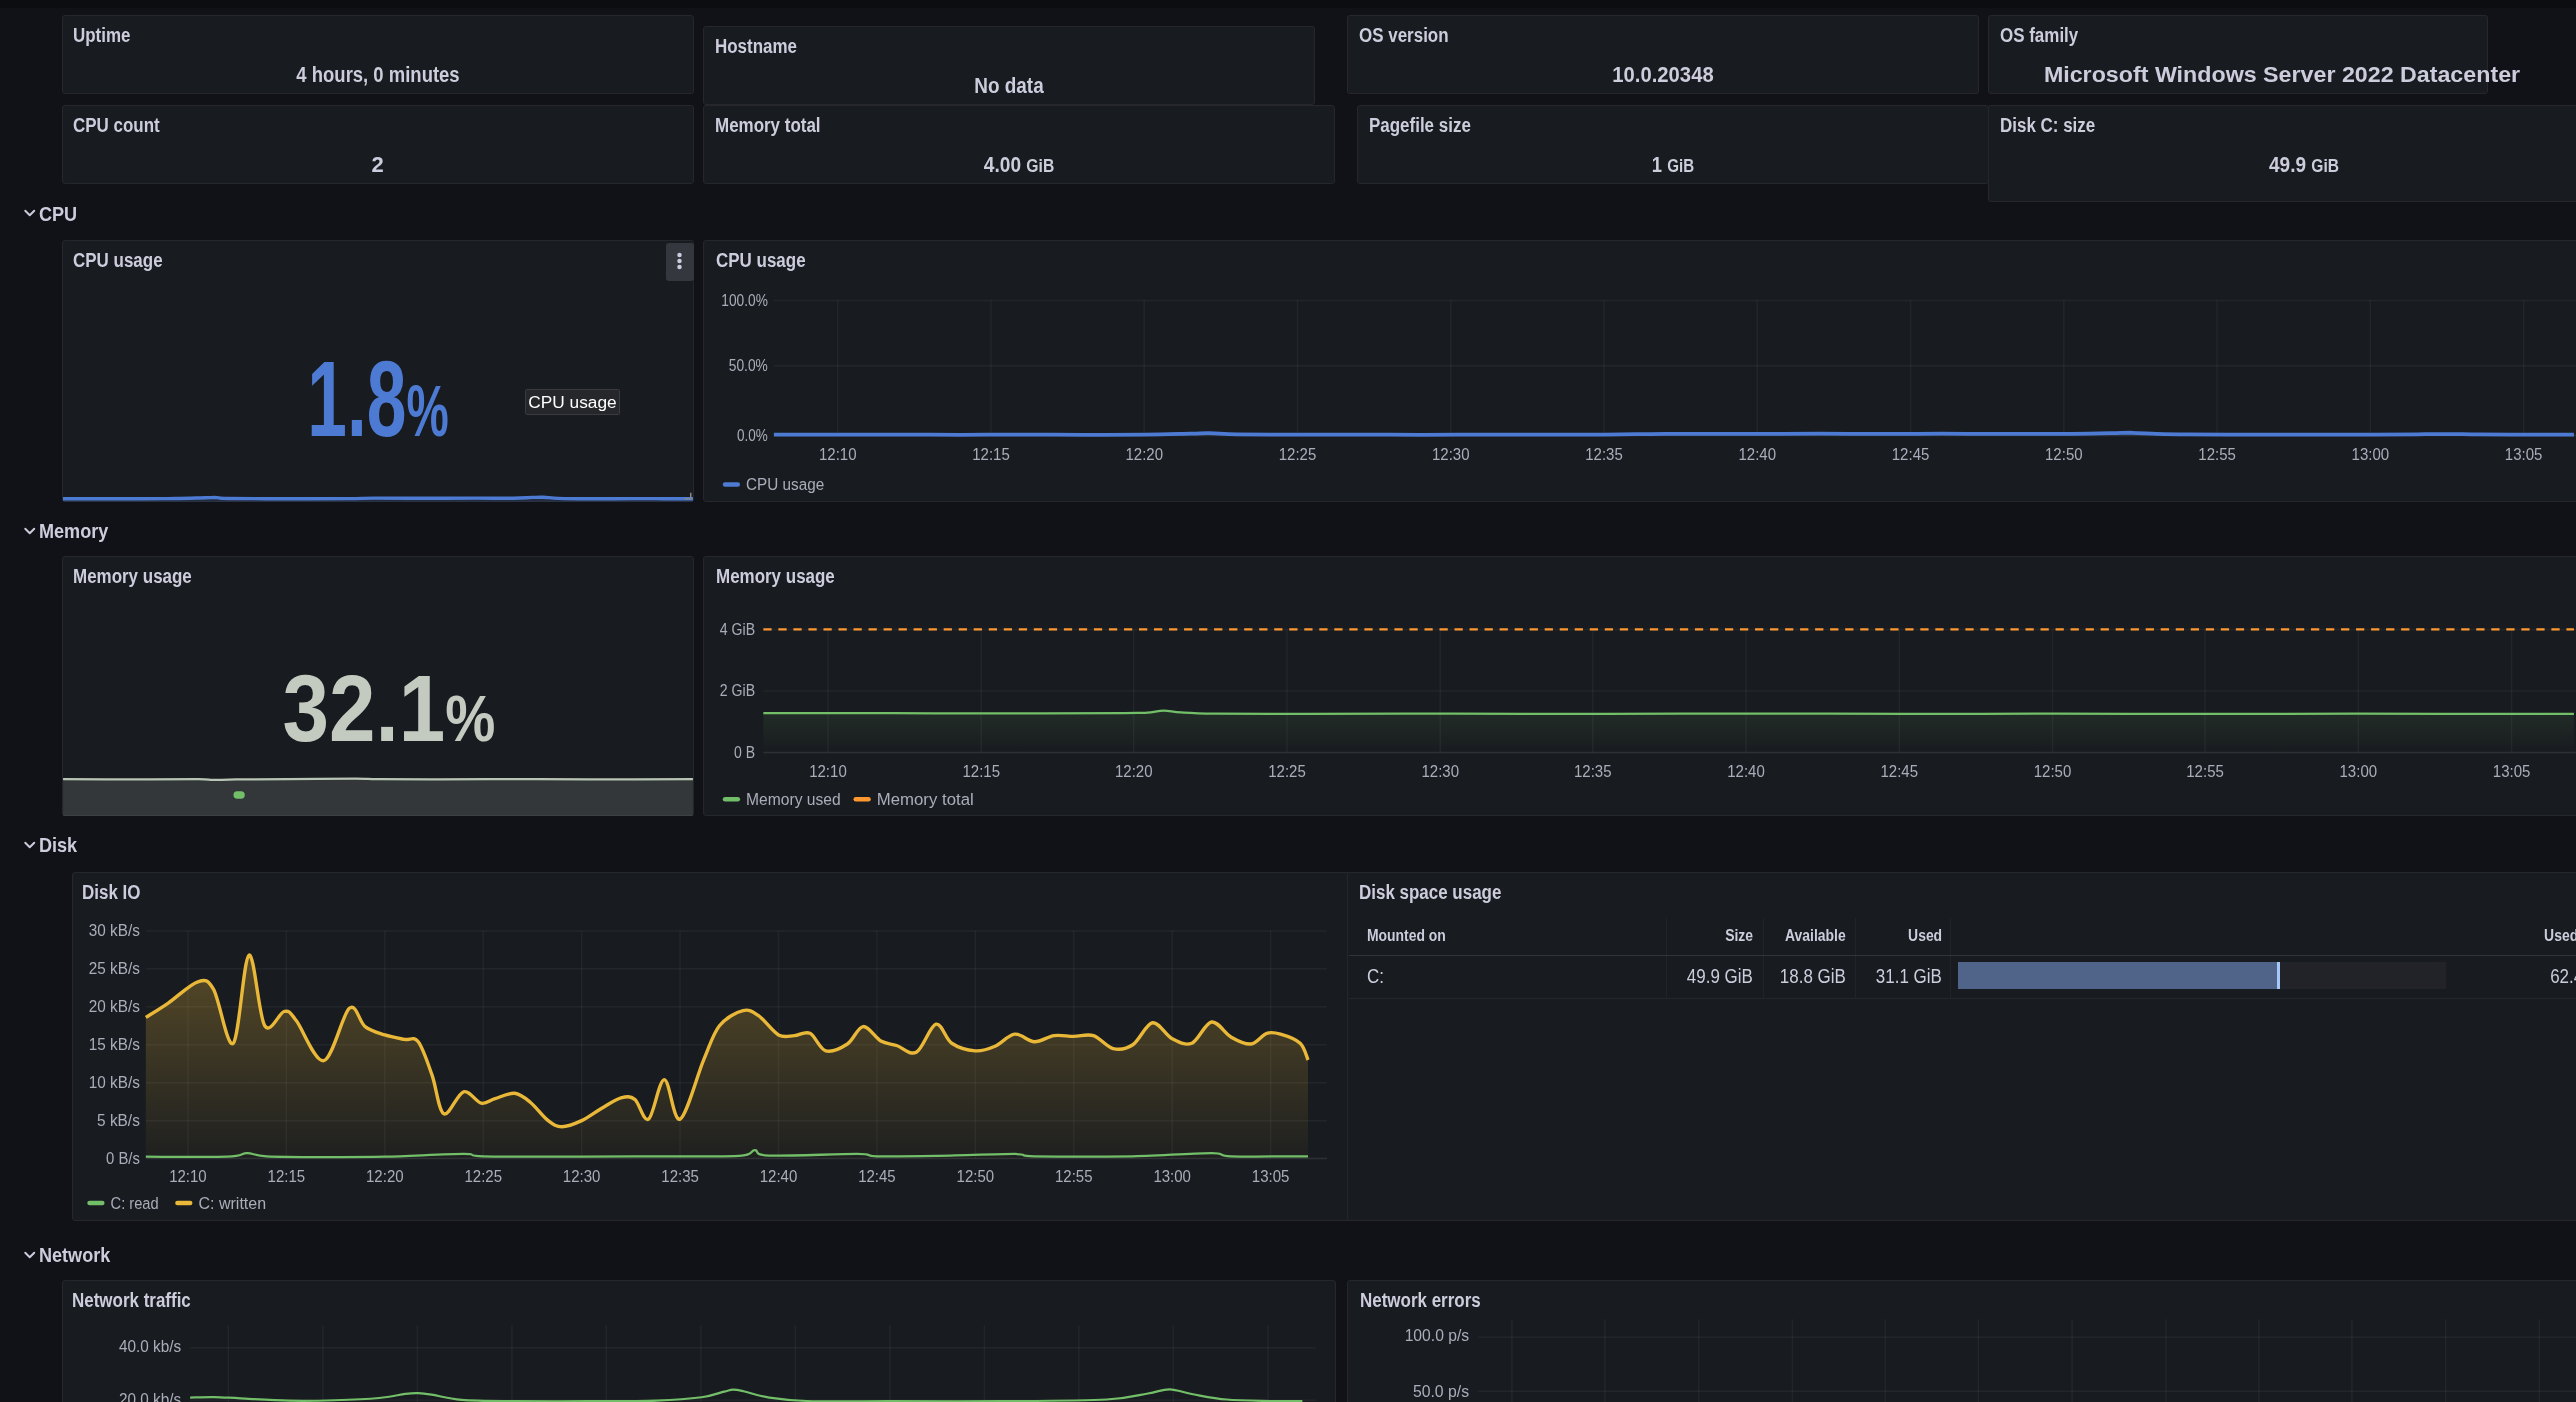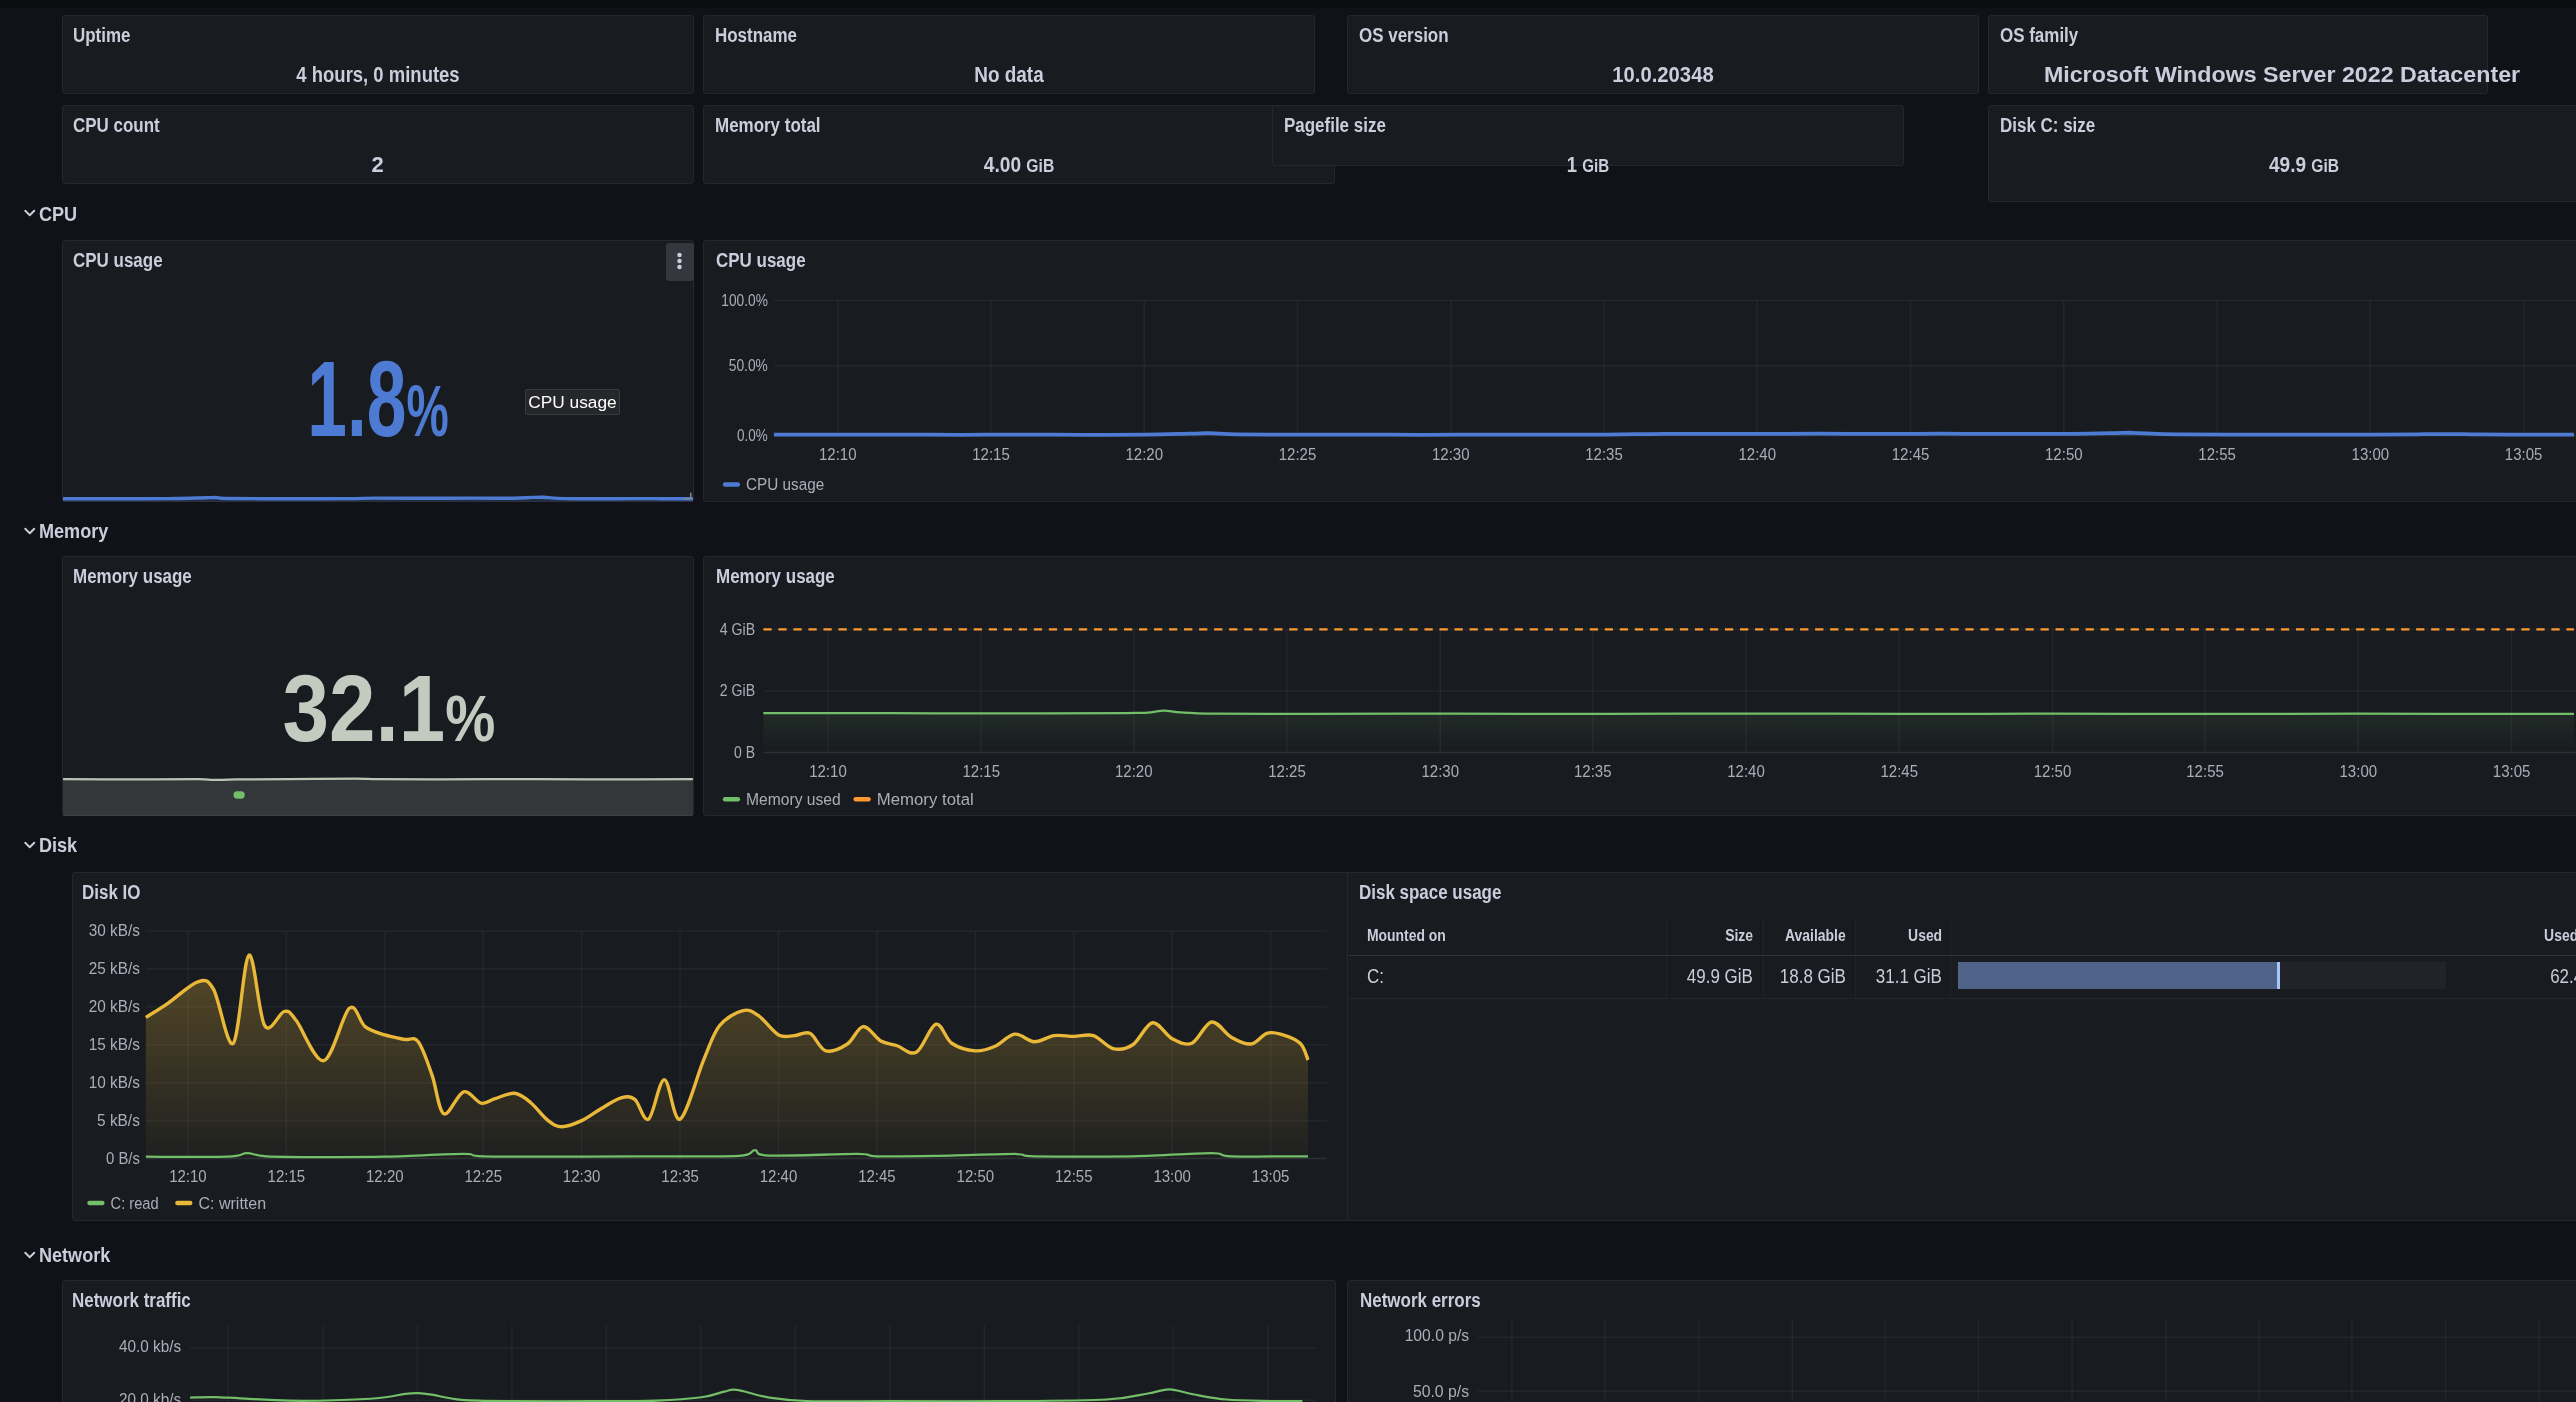--- a/index.html
+++ b/index.html
@@ -12,41 +12,41 @@
 svg { position:absolute; overflow:visible; }
 svg.clip { overflow:hidden; }
 text { font-family:"Liberation Sans", sans-serif; }
 </style></head>
 <body>
 <div style="position:absolute;left:0;top:0;width:2576px;height:7.5px;background:#0c0d10"></div>
 <div class="panel" style="left:13.5px;top:15px;width:632px;height:79px">
     <div class="pt" style="left:10.5px;top:9.8px">Uptime</div>
     <div class="sv" style="top:48px;left:0px;right:0px;font-size:22px;line-height:22px;color:#ccccdc;transform:scaleX(0.84);">4 hours, 0 minutes</div>
   </div>
-<div class="panel" style="left:655px;top:15px;width:612px;height:79px">
+<div class="panel" style="left:655px;top:26px;width:612px;height:79px">
     <div class="pt" style="left:10.5px;top:9.8px">Hostname</div>
     <div class="sv" style="top:48px;left:0px;right:0px;font-size:22px;line-height:22px;color:#ccccdc;transform:scaleX(0.86);">No data</div>
   </div>
 <div class="panel" style="left:1299px;top:15px;width:632px;height:79px">
     <div class="pt" style="left:10.5px;top:9.8px">OS version</div>
     <div class="sv" style="top:48px;left:0px;right:0px;font-size:22px;line-height:22px;color:#ccccdc;transform:scaleX(0.92);">10.0.20348</div>
   </div>
 <div class="panel" style="left:1940px;top:15px;width:500px;height:79px">
     <div class="pt" style="left:10.5px;top:9.8px">OS family</div>
     <div class="sv" style="top:48px;left:44px;right:-44px;font-size:22px;line-height:22px;color:#ccccdc;transform:scaleX(1.056);">Microsoft Windows Server 2022 Datacenter</div>
   </div>
 <div class="panel" style="left:13.5px;top:105px;width:632px;height:79px">
     <div class="pt" style="left:10.5px;top:9.8px">CPU count</div>
     <div class="sv" style="top:48px;left:0px;right:0px;font-size:22px;line-height:22px;color:#ccccdc;">2</div>
   </div>
 <div class="panel" style="left:655px;top:105px;width:632px;height:79px">
     <div class="pt" style="left:10.5px;top:9.8px">Memory total</div>
     <div class="sv" style="top:48px;left:0px;right:0px;font-size:22px;line-height:22px;color:#ccccdc;transform:scaleX(0.87);">4.00&nbsp;<span style="font-size:18px;font-weight:bold">GiB</span></div>
   </div>
-<div class="panel" style="left:1224px;top:105px;width:632px;height:61px">
+<div class="panel" style="left:1309px;top:105px;width:632px;height:79px">
     <div class="pt" style="left:10.5px;top:9.8px">Pagefile size</div>
     <div class="sv" style="top:48px;left:0px;right:0px;font-size:22px;line-height:22px;color:#ccccdc;transform:scaleX(0.84);">1&nbsp;<span style="font-size:18px;font-weight:bold">GiB</span></div>
   </div>
 <div class="panel" style="left:1940px;top:105px;width:632px;height:97px">
     <div class="pt" style="left:10.5px;top:9.8px">Disk C: size</div>
     <div class="sv" style="top:48px;left:0px;right:0px;font-size:22px;line-height:22px;color:#ccccdc;transform:scaleX(0.865);">49.9&nbsp;<span style="font-size:18px;font-weight:bold">GiB</span></div>
   </div>
 <svg class="chev" style="left:22.5px;top:207px" width="13.5" height="12" viewBox="0 0 18 16">
     <path d="M3 5 L9 11 L15 5" fill="none" stroke="#ccccdc" stroke-width="2.6" stroke-linecap="round" stroke-linejoin="round"></path>
   </svg>

